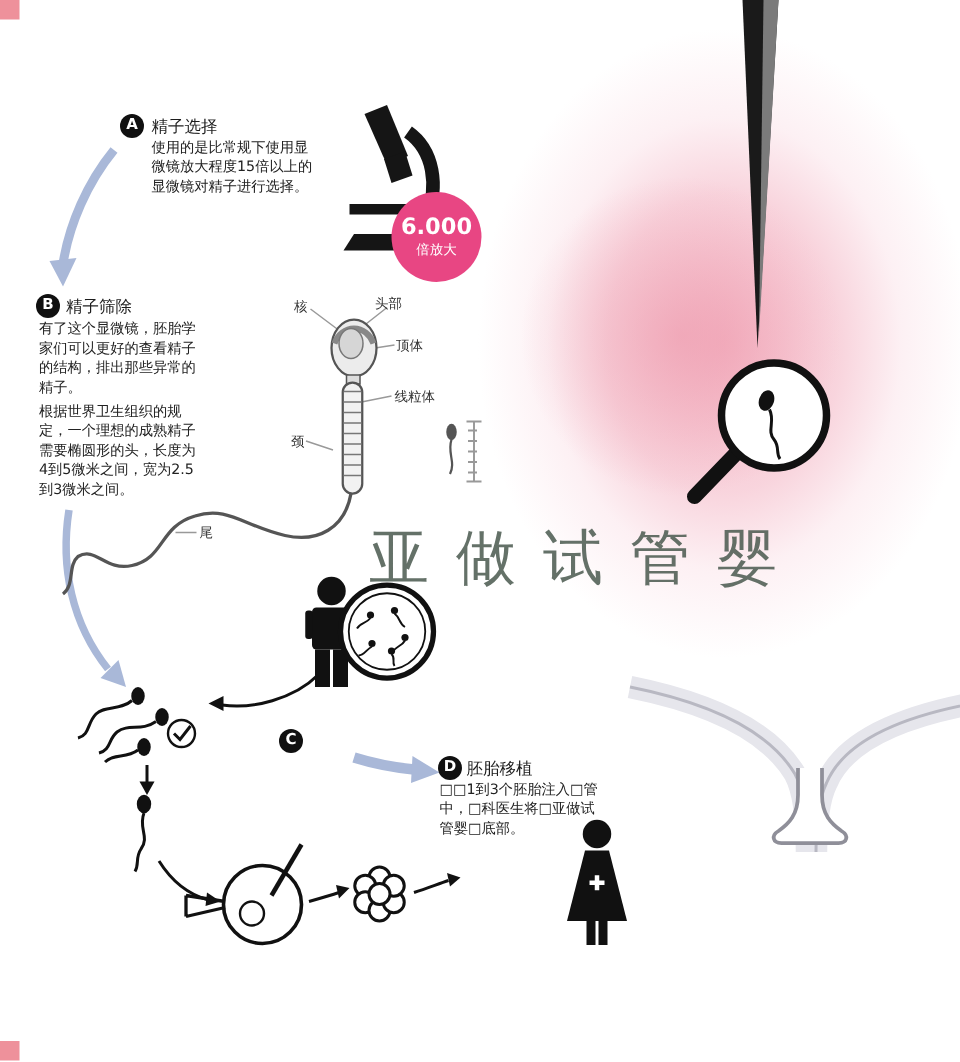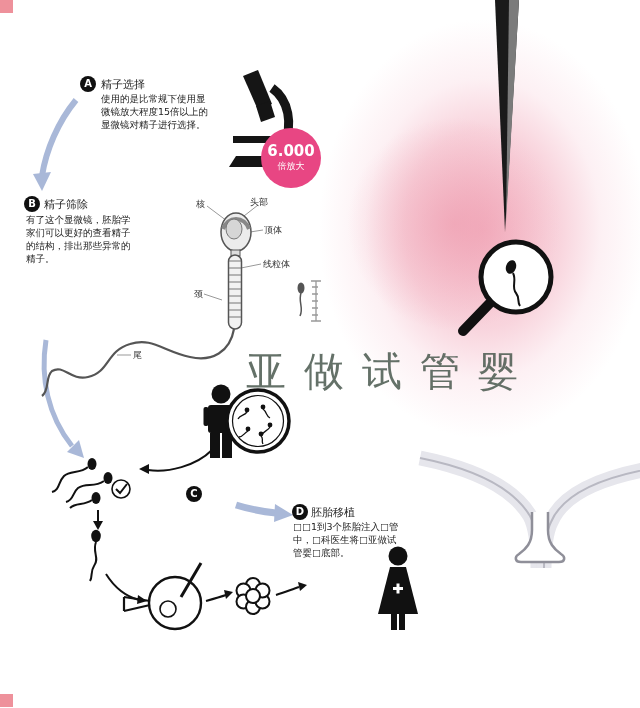--- a/index.html
+++ b/index.html
@@ -179,20 +179,21 @@
 
 
   <div class="mag-badge">
     <span class="v">6.000</span>
     <span class="u">倍放大</span>
   </div>
 
   <div class="badge" style="left:24px;top:196px">B</div>
   <div class="title" style="left:44px;top:197px">精子筛除</div>
   <div class="body" style="left:26px;top:213px;width:110px">有了这个显微镜，胚胎学家们可以更好的查看精子的结构，排出那些异常的精子。</div>
+  <div class="body" style="left:26px;top:268px;width:110px">根据世界卫生组织的规定，一个理想的成熟精子需要椭圆形的头，长度为4到5微米之间，宽为2.5到3微米之间。</div>
 
   <div class="lbl" style="left:196px;top:198px">核</div>
   <div class="lbl" style="left:250px;top:196px">头部</div>
   <div class="lbl" style="left:264px;top:224px">顶体</div>
   <div class="lbl" style="left:263px;top:258px">线粒体</div>
   <div class="lbl" style="left:194px;top:288px">颈</div>
   <div class="lbl" style="left:133px;top:349px">尾</div>
 
   <div class="badge" style="left:186px;top:486px">C</div>
 

